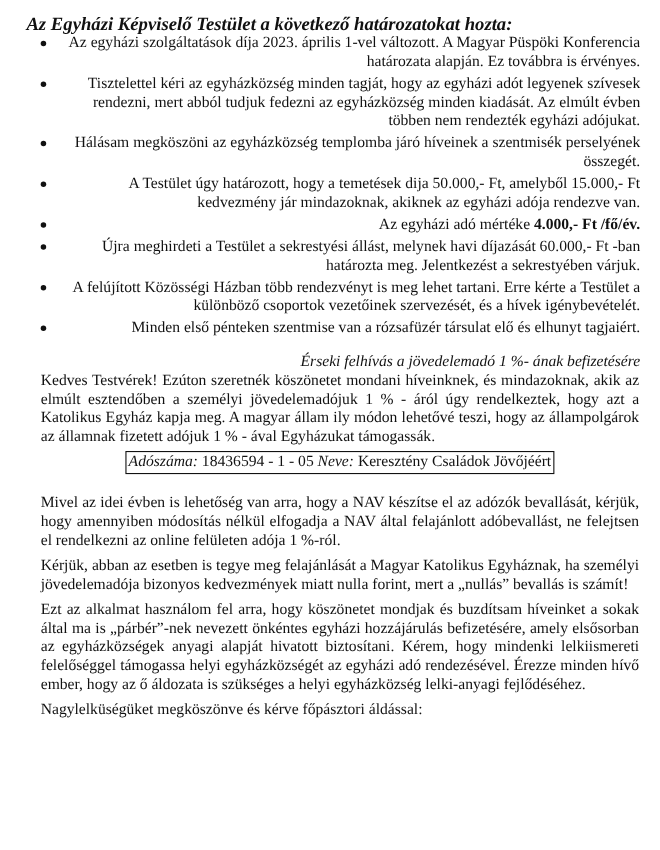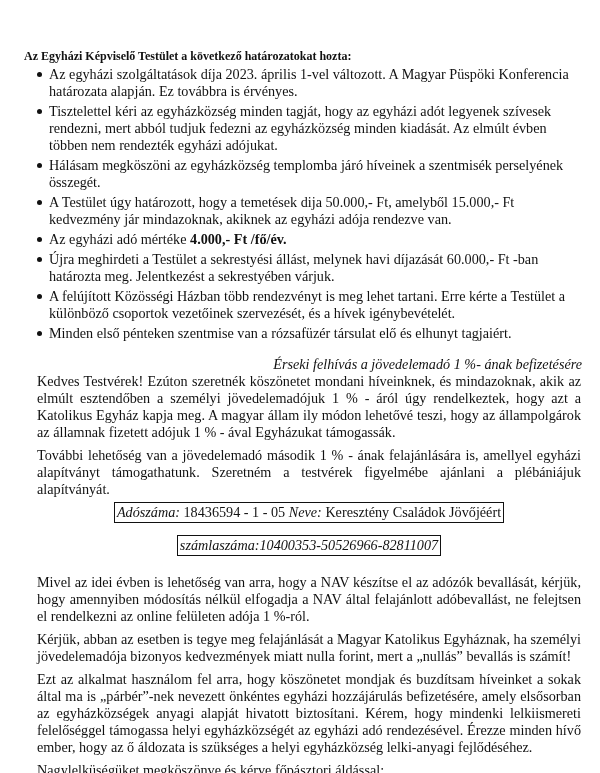--- a/index.html
+++ b/index.html
@@ -6,26 +6,25 @@
   body {
     width: 600px; height: 773px; overflow: hidden;
     font-family: "Liberation Serif", "DejaVu Serif", serif;
     color: #111111;
     font-size: 14.2px;
     line-height: 17px;
   }
   .page { position: relative; padding: 13px 0 0 0; }
   .heading {
     margin-left: 24px;
-    font-weight: bold; 
-    font-size: 12px;
+    font-weight: bold; font-style: italic;
+    font-size: 17px;
     margin-bottom: 1px;
-    margin-top: 35px;
   }
-  ul.bullets { list-style: none; margin: 0; padding: 0 18px 0 36px; }
+  ul.bullets { list-style: none; margin: 0; padding: 0 18px 0 36px; text-align: right; }
   ul.bullets li { position: relative; padding-left: 13px; margin-bottom: 3px; }
   ul.bullets li .dot {
     position: absolute; left: 1px; top: 6px;
     width: 5px; height: 5px; border-radius: 50%; background: #111;
   }
   .section-title {
     text-align: right; font-style: italic;
     margin-top: 14px; margin-left: 24px; margin-right: 18px;
   }
   .para {
@@ -54,28 +53,24 @@
     <li><span class="dot"></span><span>A Testület úgy határozott, hogy a temetések dija 50.000,- Ft, amelyből 15.000,- Ft kedvezmény jár mindazoknak, akiknek az egyházi adója rendezve van.</span></li>
     <li><span class="dot"></span><span>Az egyházi adó mértéke </span><span class="b">4.000,- Ft /fő/év.</span></li>
     <li><span class="dot"></span><span>Újra meghirdeti a Testület a sekrestyési állást, melynek havi díjazását 60.000,- Ft -ban határozta meg. Jelentkezést a sekrestyében várjuk.</span></li>
     <li><span class="dot"></span><span>A felújított Közösségi Házban több rendezvényt is meg lehet tartani. Erre kérte a Testület a különböző csoportok vezetőinek szervezését, és a hívek igénybevételét.</span></li>
     <li><span class="dot"></span><span>Minden első pénteken szentmise van a rózsafüzér társulat elő és elhunyt tagjaiért.</span></li>
   </ul>
 
   <div class="section-title">Érseki felhívás a jövedelemadó 1 %- ának befizetésére</div>
 
   <div class="para">Kedves Testvérek! Ezúton szeretnék köszönetet mondani híveinknek, és mindazoknak, akik az elmúlt esztendőben a személyi jövedelemadójuk 1 % - áról úgy rendelkeztek, hogy azt a Katolikus Egyház kapja meg. A magyar állam ily módon lehetővé teszi, hogy az állampolgárok az államnak fizetett adójuk 1 % - ával Egyházukat támogassák.</div>
-  <div class="para gap">További lehetőség van a jövedelemadó második 1 % - ának felajánlására is, amellyel egyházi alapítványt támogathatunk. Szeretném a testvérek figyelmébe ajánlani a plébániájuk alapítványát.</div>
 
   <div class="boxrow" style="margin-top:4px;">
     <span class="box"><span class="i">Adószáma:</span><span> 18436594 - 1 - 05 </span><span class="i">Neve:</span><span> Keresztény Családok Jövőjéért</span></span>
   </div>
 
-  <div class="boxrow" style="margin-top:12px;">
-    <span class="box i"><span>számlaszáma:</span><span>10400353-50526966-82811007</span></span>
-  </div>
 
   <div class="para" style="margin-top:18px;">Mivel az idei évben is lehetőség van arra, hogy a NAV készítse el az adózók bevallását, kérjük, hogy amennyiben módosítás nélkül elfogadja a NAV által felajánlott adóbevallást, ne felejtsen el rendelkezni az online felületen adója 1 %-ról.</div>
   <div class="para gap">Kérjük, abban az esetben is tegye meg felajánlását a Magyar Katolikus Egyháznak, ha személyi jövedelemadója bizonyos kedvezmények miatt nulla forint, mert a „nullás” bevallás is számít!</div>
   <div class="para gap">Ezt az alkalmat használom fel arra, hogy köszönetet mondjak és buzdítsam híveinket a sokak által ma is „párbér”-nek nevezett önkéntes egyházi hozzájárulás befizetésére, amely elsősorban az egyházközségek anyagi alapját hivatott biztosítani. Kérem, hogy mindenki lelkiismereti felelőséggel támogassa helyi egyházközségét az egyházi adó rendezésével. Érezze minden hívő ember, hogy az ő áldozata is szükséges a helyi egyházközség lelki-anyagi fejlődéséhez.</div>
   <div class="para gap">Nagylelküségüket megköszönve és kérve főpásztori áldással:</div>
 
 </div>
 
 </body></html>

